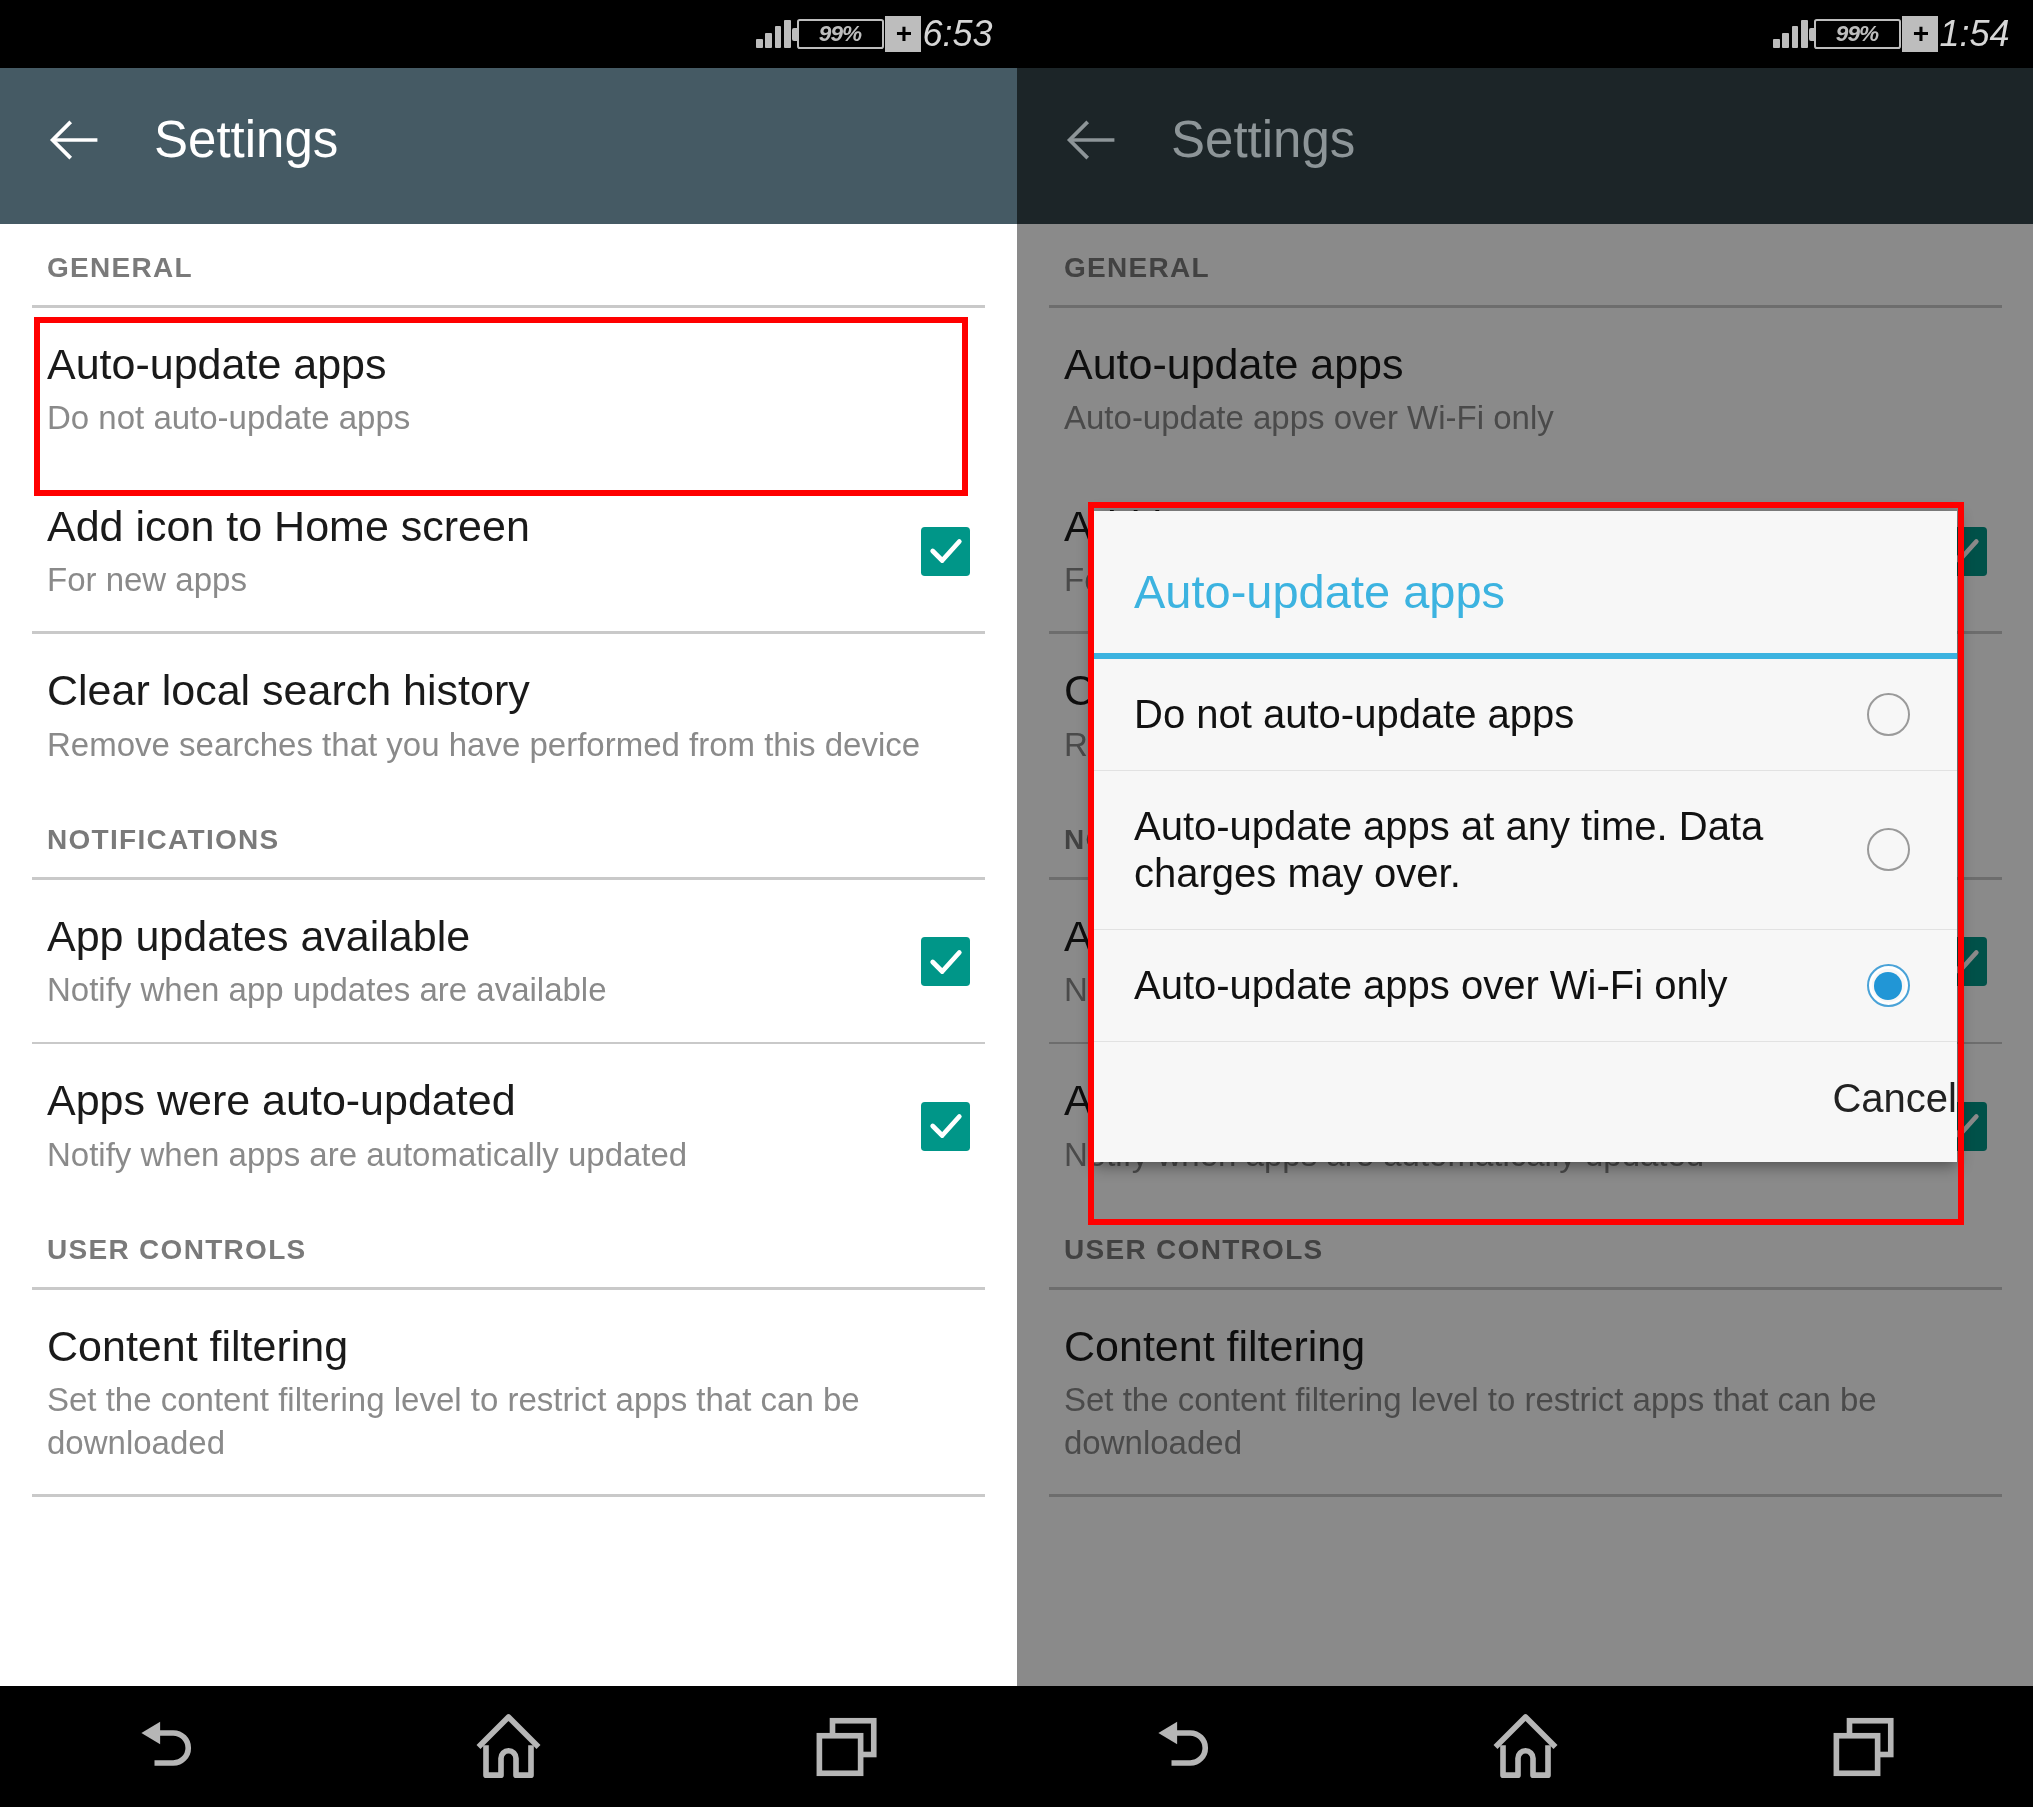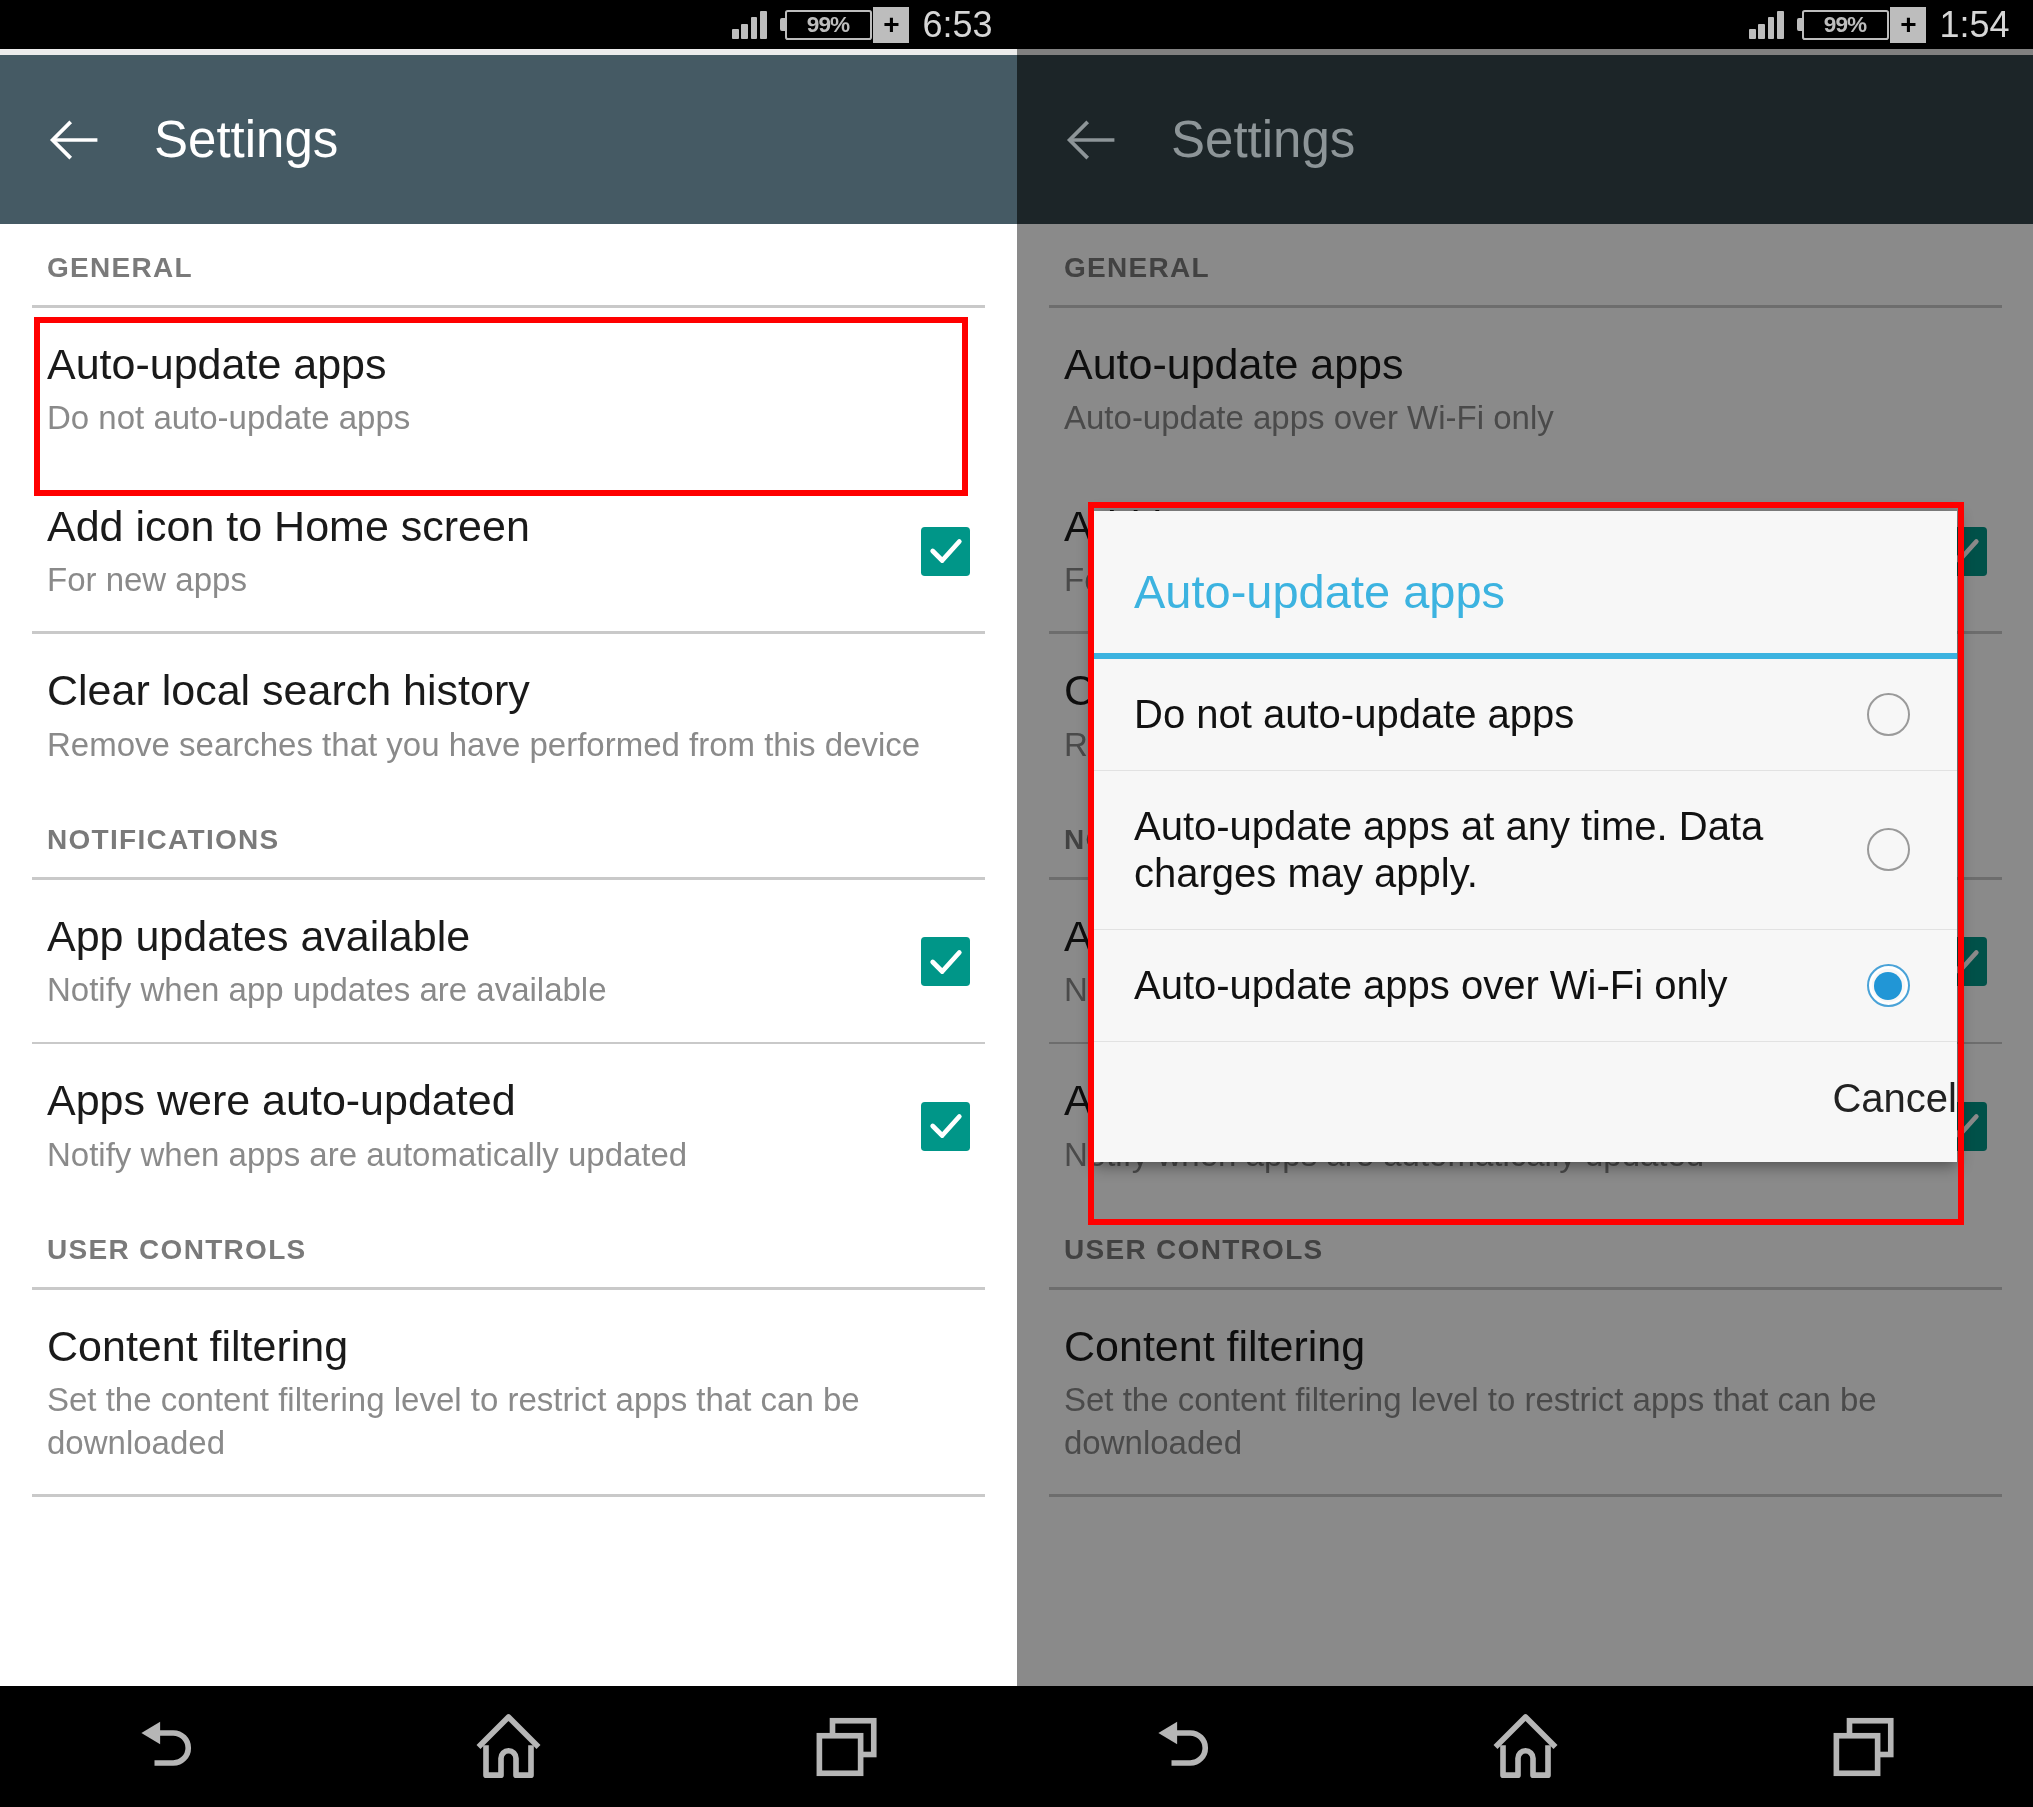--- a/index.html
+++ b/index.html
@@ -5,23 +5,23 @@
   * { margin:0; padding:0; box-sizing:border-box; }
   html,body { width:2034px; height:1808px; background:#000; overflow:hidden; }
   body { font-family:"Liberation Sans", sans-serif; -webkit-font-smoothing:antialiased; }
 
   .screen { position:absolute; top:0; width:1017px; height:1808px; overflow:hidden; background:#ECECEC; }
   .screen.left  { left:0; }
   .screen.right { left:1017px; }
 
   
   .statusbar {
-    position:absolute; top:0; left:0; width:100%; height:49px;
+    position:absolute; top:0; left:0; width:100%; height:68px;
     background:#000; display:flex; align-items:center; justify-content:flex-end;
-    padding-right:24.5px; gap:13px; z-index:40;
+    padding-right:24.5px; gap:1px; z-index:40;font-style:italic;
   }
   .sig { display:flex; align-items:flex-end; gap:2.8px; height:28px; }
   .sig i { display:block; width:6.6px; background:#BDBDBD; border-radius:0.9px; }
   .sig i:nth-child(1){ height:9.4px; }
   .sig i:nth-child(2){ height:15px; }
   .sig i:nth-child(3){ height:21.7px; }
   .sig i:nth-child(4){ height:28px; }
 
   .batt-wrap { display:flex; align-items:center; }
   .batt-nub { width:4.7px; height:13px; background:#BDBDBD; border-radius:1.9px 0 0 1.9px; }
@@ -336,21 +336,21 @@
   <div class="dialog">
     <div class="dlg-title">Auto-update apps</div>
     <div class="dlg-rule"></div>
 
     <div class="dlg-opt">
       <span class="dlg-opt-label">Do not auto-update apps</span>
       <span class="radio"></span>
     </div>
 
     <div class="dlg-opt">
-      <span class="dlg-opt-label">Auto-update apps at any time. Data charges may apply.</span>
+      <span class="dlg-opt-label">Auto-update apps at any time. Data charges may over.</span>
       <span class="radio"></span>
     </div>
 
     <div class="dlg-opt">
       <span class="dlg-opt-label">Auto-update apps over Wi-Fi only</span>
       <span class="radio sel"></span>
     </div>
 
     <div class="dlg-cancel">Cancel</div>
   </div>

